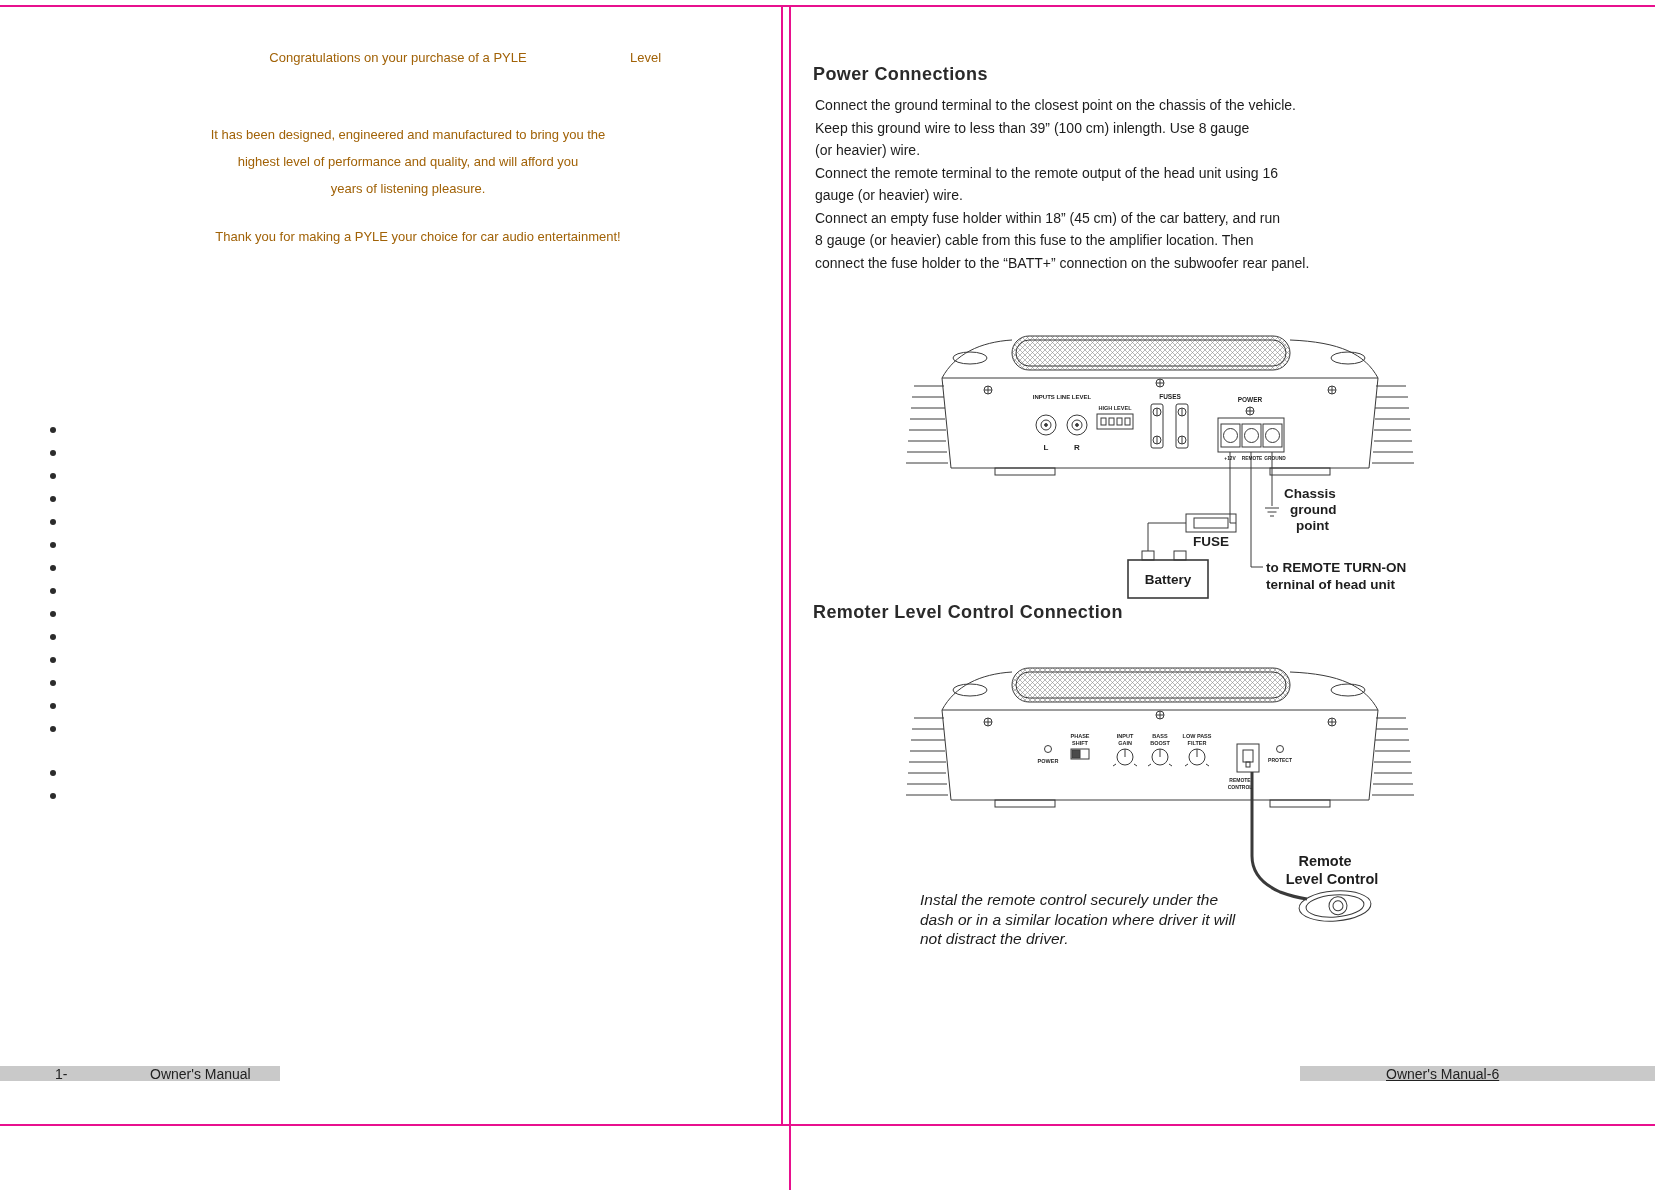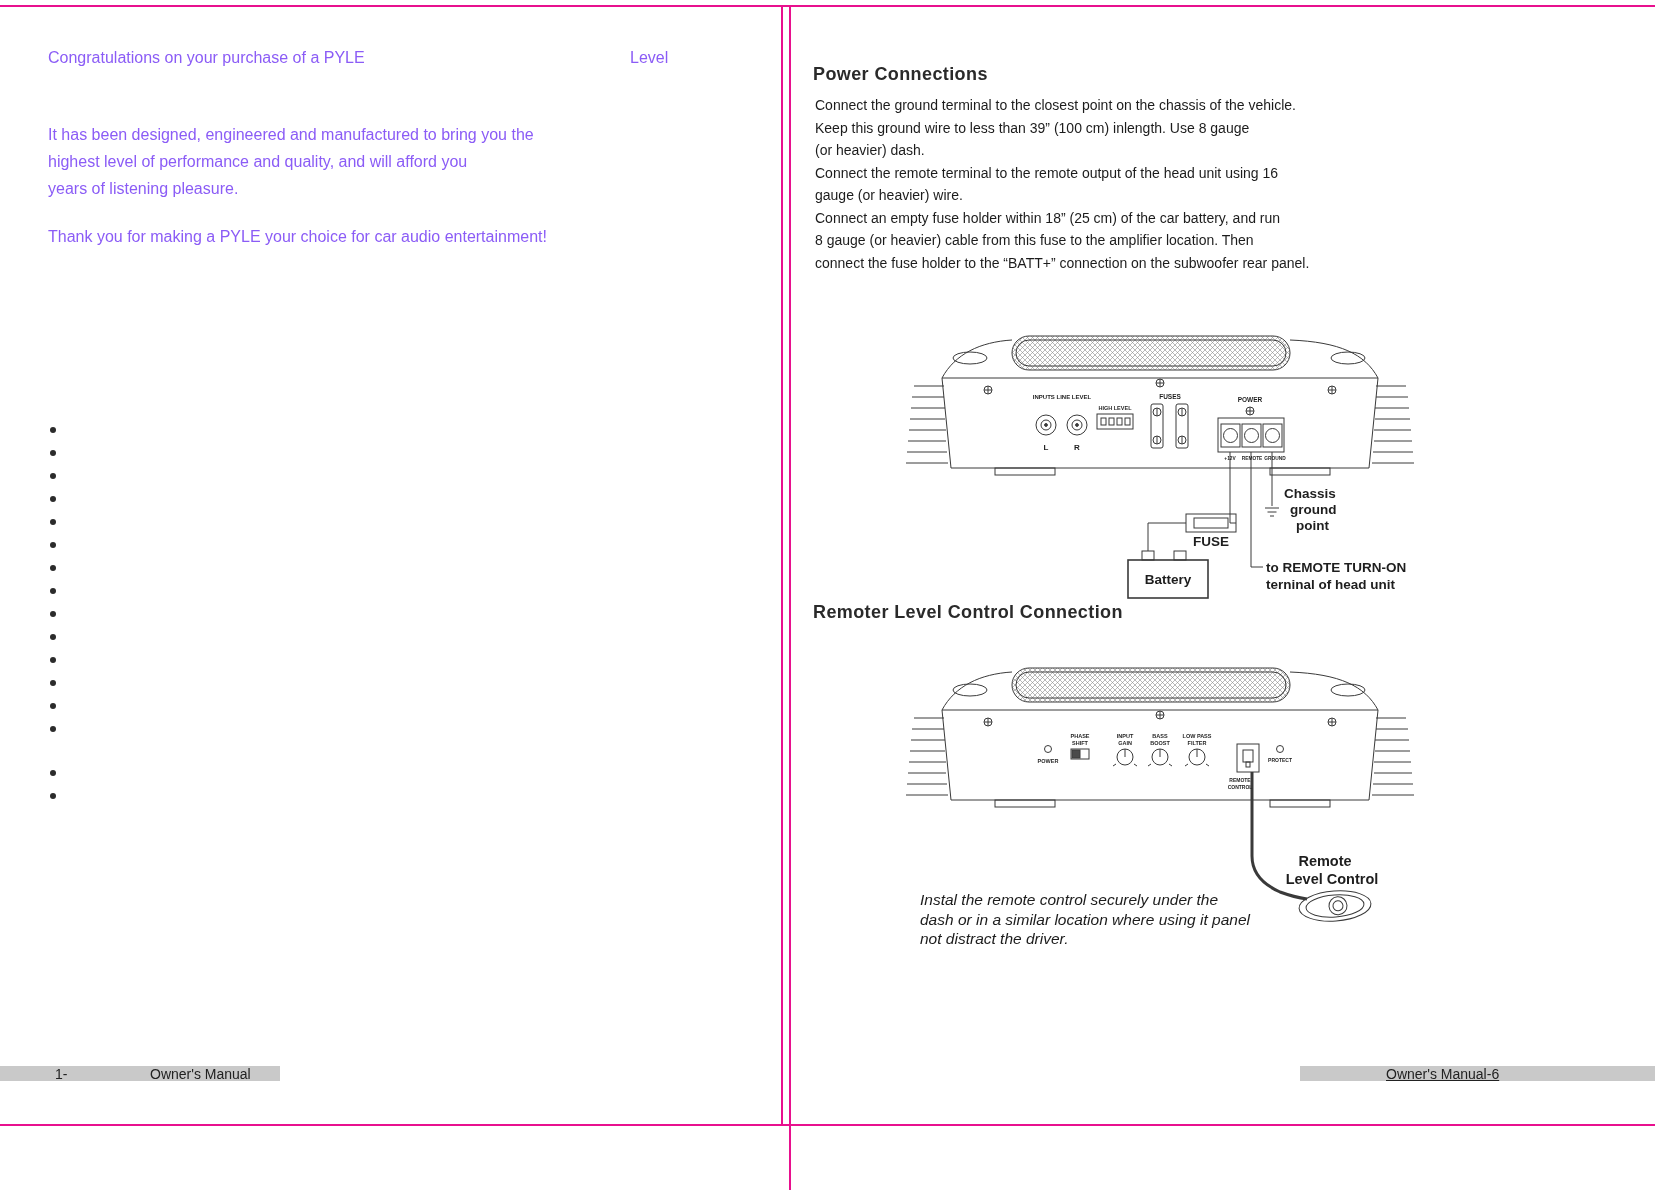--- a/index.html
+++ b/index.html
@@ -3,21 +3,21 @@
 <meta charset="utf-8">
 <style>
   * { margin:0; padding:0; box-sizing:border-box; }
   html,body { background:#ffffff; }
   body {
     width:1655px; height:1192px; position:relative; overflow:hidden;
     font-family:"Liberation Sans", sans-serif; color:#1e1e1e;
   }
   .abs { position:absolute; }
   .magenta { background:var(--magenta,#e8108e); }
-  .body-text { font-size:16px; line-height:27px; color:#8b5cf6; }
+  .body-text { font-size:13px; line-height:27px; color:#a16207;text-align:center; }
   .body-text-r { font-size:14px; line-height:22.5px; color:#1c1c1c; }
   .heading { font-size:18px; font-weight:bold; letter-spacing:0.4px; color:#2a2a2a; }
   .bullet { width:6px; height:6px; border-radius:50%; background:#2b2b2b; }
   .bullet-col { display:flex; flex-direction:column; gap:17px; }
   .footer-bar { background:var(--graybar,#c9c9c9); height:15px; }
   .footer-text { font-size:14px; color:#222; line-height:16px; }
   .note-italic { font-style:italic; font-size:15.5px; line-height:19.5px; color:#1c1c1c;margin-top:28px; }
   svg { font-family:"Liberation Sans", sans-serif; }
   svg text { stroke:none; }
 </style>
@@ -72,33 +72,33 @@
   <div class="abs footer-text" style="left:150px;top:1066px;">Owner's Manual</div>
 </div>
 
 <div class="abs" style="left:791px;top:0;width:864px;height:1040px;">
 
   <div class="abs heading" style="left:22px;top:64px;">Power Connections</div>
 
   <div class="abs body-text-r" style="left:24px;top:94px;width:730px;">
     <div>Connect the ground terminal to the closest point on the chassis of the vehicle.</div>
     <div>Keep this ground wire to less than 39” (100 cm) inlength. Use 8 gauge</div>
-    <div>(or heavier) dash.</div>
+    <div>(or heavier) wire.</div>
     <div>Connect the remote terminal to the remote output of the head unit using 16</div>
     <div>gauge (or heavier) wire.</div>
-    <div>Connect an empty fuse holder within 18” (25 cm) of the car battery, and run</div>
+    <div>Connect an empty fuse holder within 18” (45 cm) of the car battery, and run</div>
     <div>8 gauge (or heavier) cable from this fuse to the amplifier location. Then</div>
     <div>connect the fuse holder to the “BATT+” connection on the subwoofer rear panel.</div>
   </div>
 
   <div class="abs heading" style="left:22px;top:602px;text-align:center;">Remoter Level Control Connection</div>
 
   <div class="abs note-italic" style="left:129px;top:862px;width:340px;">
     <div>Instal the remote control securely under the</div>
-    <div>dash or in a similar location where using it panel</div>
+    <div>dash or in a similar location where driver it will</div>
     <div>not distract the driver.</div>
   </div>
 
   <div class="abs footer-bar" style="left:509px;top:1066px;width:355px;"></div>
   <div class="abs footer-text" style="left:595px;top:1066px;text-decoration:underline;">Owner's Manual-6</div>
 </div>
 
 <svg class="abs" style="left:900px;top:300px;" width="650" height="310" viewBox="900 300 650 310">
   <defs>
     <pattern id="hatch1" width="5" height="5" patternUnits="userSpaceOnUse">

